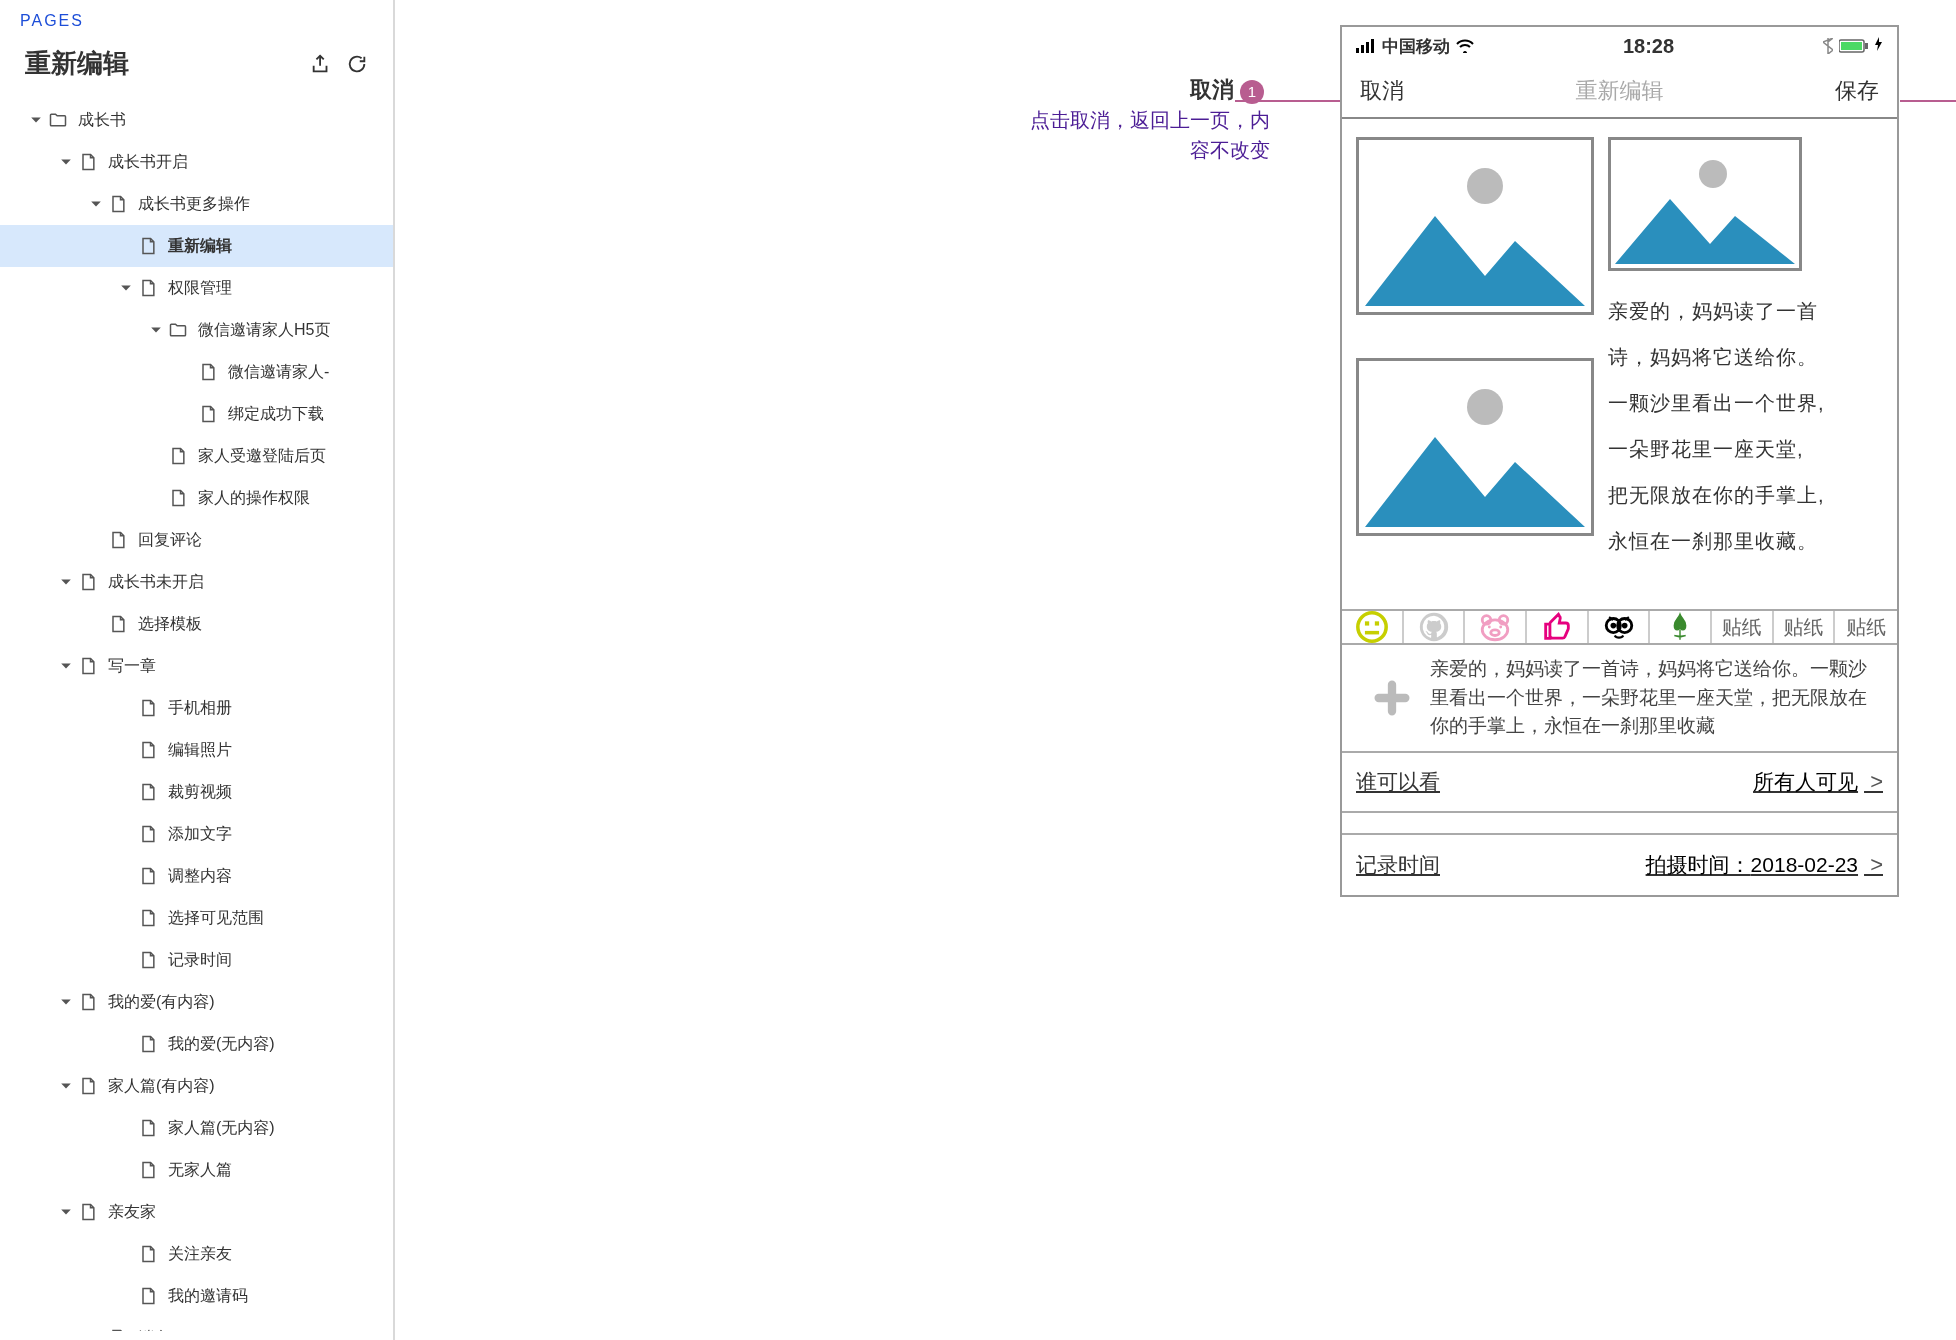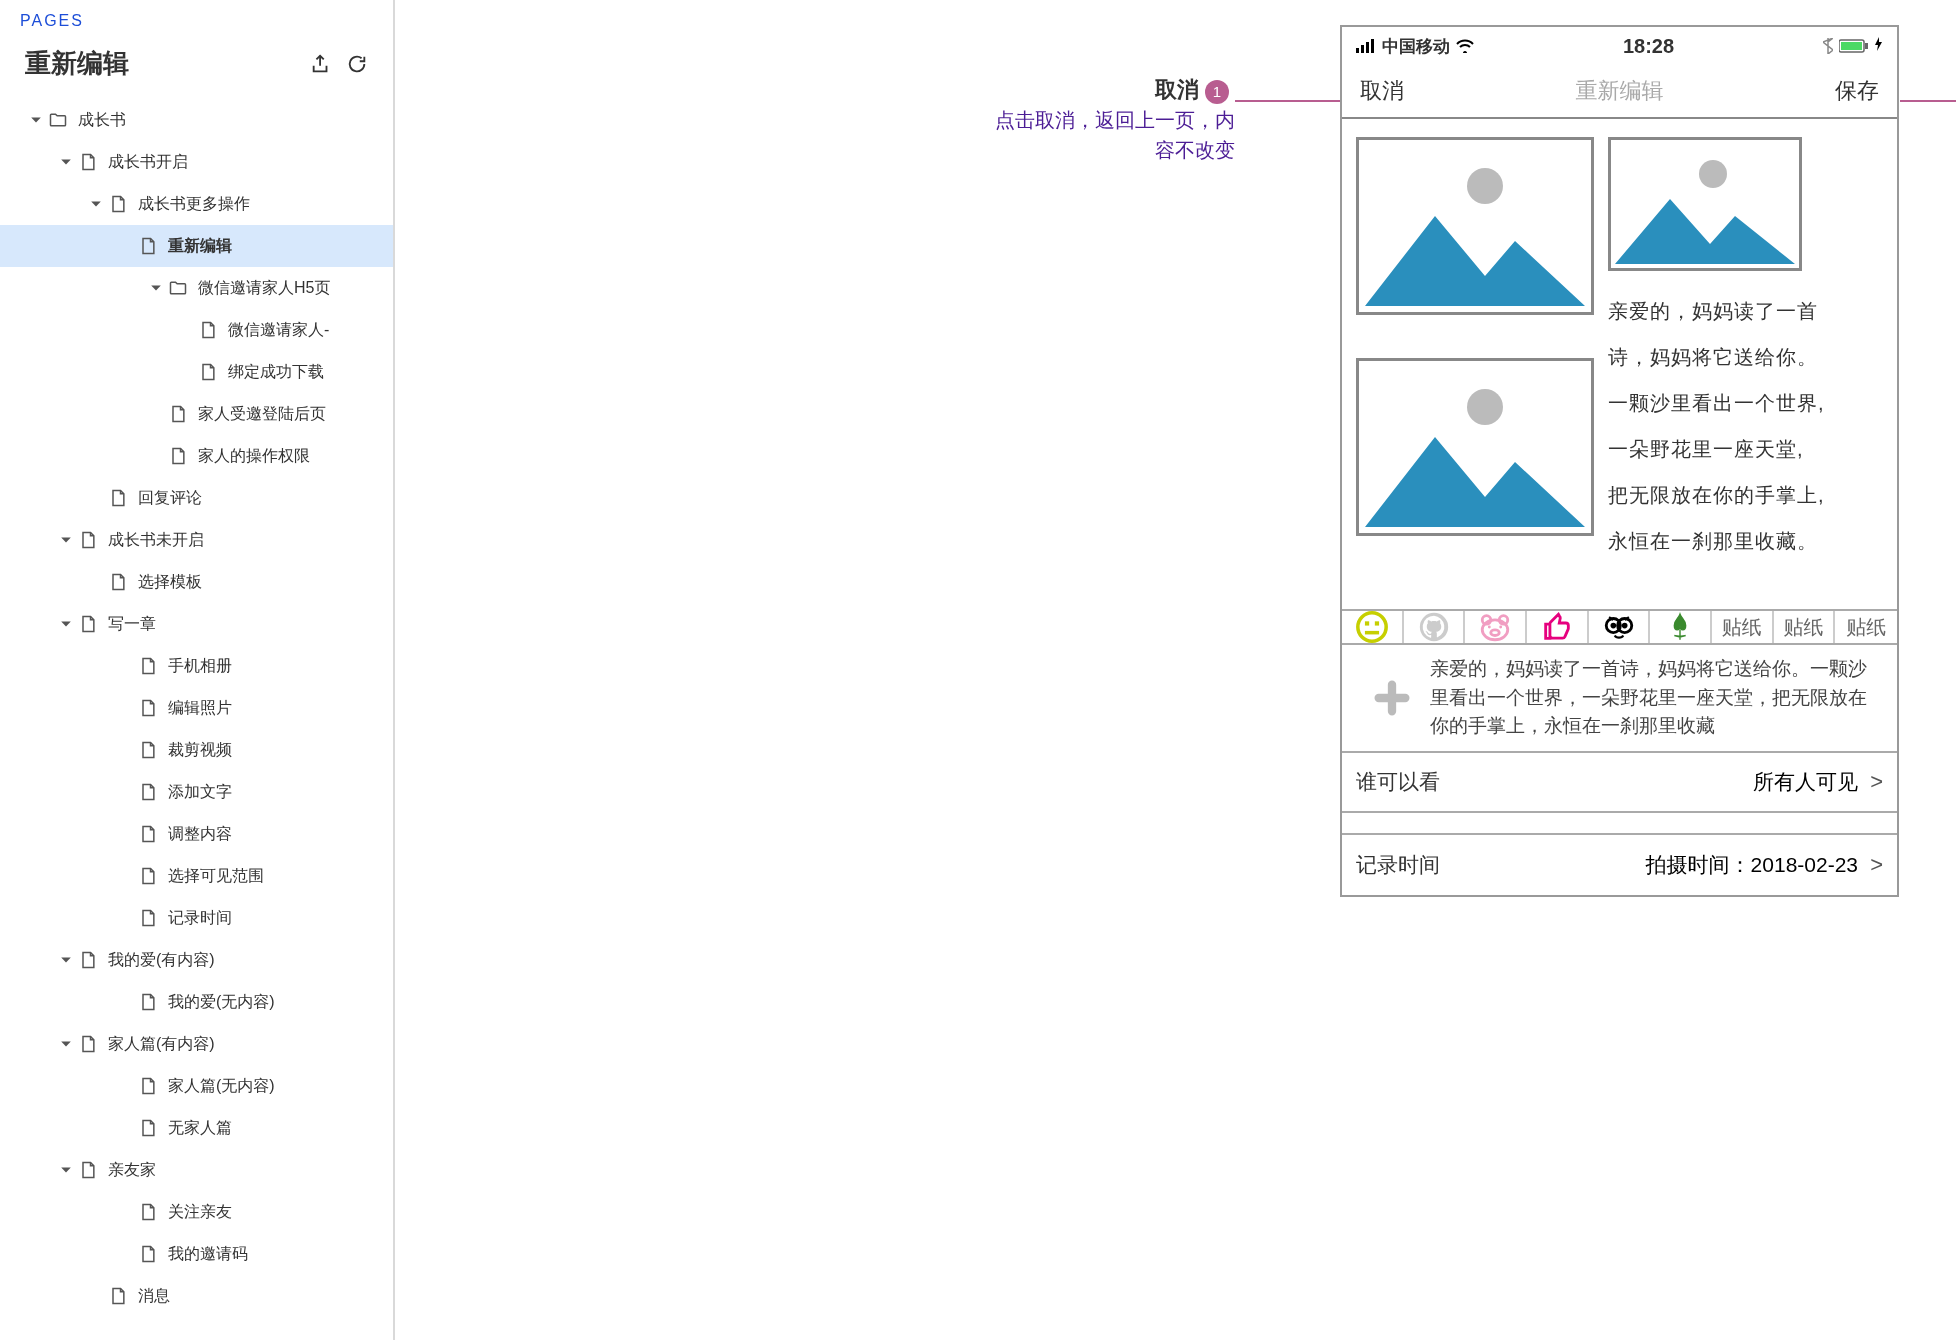--- a/index.html
+++ b/index.html
@@ -53,31 +53,31 @@
 .sticker-row { display: flex; border-top: 2px solid #aaa; border-bottom: 2px solid #aaa; height: 36px; margin-top: 30px;}
 .sticker-cell { width: 62px; height: 100%; border-right: 2px solid #ccc; display: flex; align-items: center; justify-content: center; font-size: 20px; color: #666; }
 .sticker-cell:last-child { border-right: none; }
 .sticker-cell svg { width: 34px; height: 34px; }
 
 .caption-row { display: flex; padding: 10px 12px; border-bottom: 2px solid #aaa; }
 .plus { width: 76px; display: flex; align-items: center; justify-content: center; }
 .plus svg { width: 40px; height: 40px; }
 .caption-text { flex: 1; font-size: 19px; line-height: 1.5; color: #444; }
 
-.setting-row { display: flex; align-items: center; justify-content: space-between; height: 60px; padding: 8px 14px; font-size: 21px; border-bottom: 2px solid #aaa; }
+.setting-row { display: flex; align-items: center; justify-content: space-between; height: 60px; padding: 8px 14px; font-size: 21px; border-bottom: 2px solid #aaa; text-decoration: underline; }
 .setting-row .value { color: #000000; }
 .setting-row .chev { margin-left: 6px; color: #555; font-size: 22px; }
 .gap-row { height: 22px; background: #fff; border-bottom: 2px solid #aaa; }
 
 
 .anno { position: absolute; font-size: 20px; }
 .anno-title { font-weight: 700; font-size: 22px; }
 .anno-body { color: #4c1d95; max-width: 260px; line-height: 1.5; }
 .badge-dot { display: inline-flex; width: 24px; height: 24px; border-radius: 50%; background: #b85d90; color: #fff; align-items: center; justify-content: center; font-size: 15px; margin: 0 6px; }
-.anno-left { text-align: right; }
+.anno-left { text-align: right; margin-left: 35px; }
 .line { position: absolute; height: 2px; background: #b85d90; }
 </style>
 </head>
 <body>
 
 <div class="app">
 
   <div class="sidebar">
     <div class="sidebar-header">PAGES</div>
     <div class="sidebar-title-row">
@@ -135,20 +135,31 @@
         <div class="tree-row selected">
           <span class="ind" style="width:120px"></span>
           <span class="t-spacer"></span>
           <svg class="t-icon" viewBox="0 0 24 24" fill="none" stroke="#555" stroke-width="1.8">
             <path d="M6 3h9l4 4v14H6z"></path>
             <path d="M15 3v4h4"></path>
           </svg>
           <span>重新编辑</span>
         </div>
         <div class="tree-row">
+          <span class="ind" style="width:120px"></span>
+          <svg class="t-arrow" viewBox="0 0 10 10">
+            <path d="M1 3 L5 7 L9 3 Z" fill="#555"></path>
+          </svg>
+          <svg class="t-icon" viewBox="0 0 24 24" fill="none" stroke="#555" stroke-width="1.8">
+            <path d="M6 3h9l4 4v14H6z"></path>
+            <path d="M15 3v4h4"></path>
+          </svg>
+          <span>权限管理</span>
+        </div>
+        <div class="tree-row">
           <span class="ind" style="width:150px"></span>
           <svg class="t-arrow" viewBox="0 0 10 10">
             <path d="M1 3 L5 7 L9 3 Z" fill="#555"></path>
           </svg>
           <svg class="t-icon" viewBox="0 0 24 24" fill="none" stroke="#555" stroke-width="1.8">
             <path d="M3 6a1 1 0 0 1 1-1h5l2 2h9a1 1 0 0 1 1 1v10a1 1 0 0 1-1 1H4a1 1 0 0 1-1-1V6z"></path>
           </svg>
           <span>微信邀请家人H5页</span>
         </div>
         <div class="tree-row">

